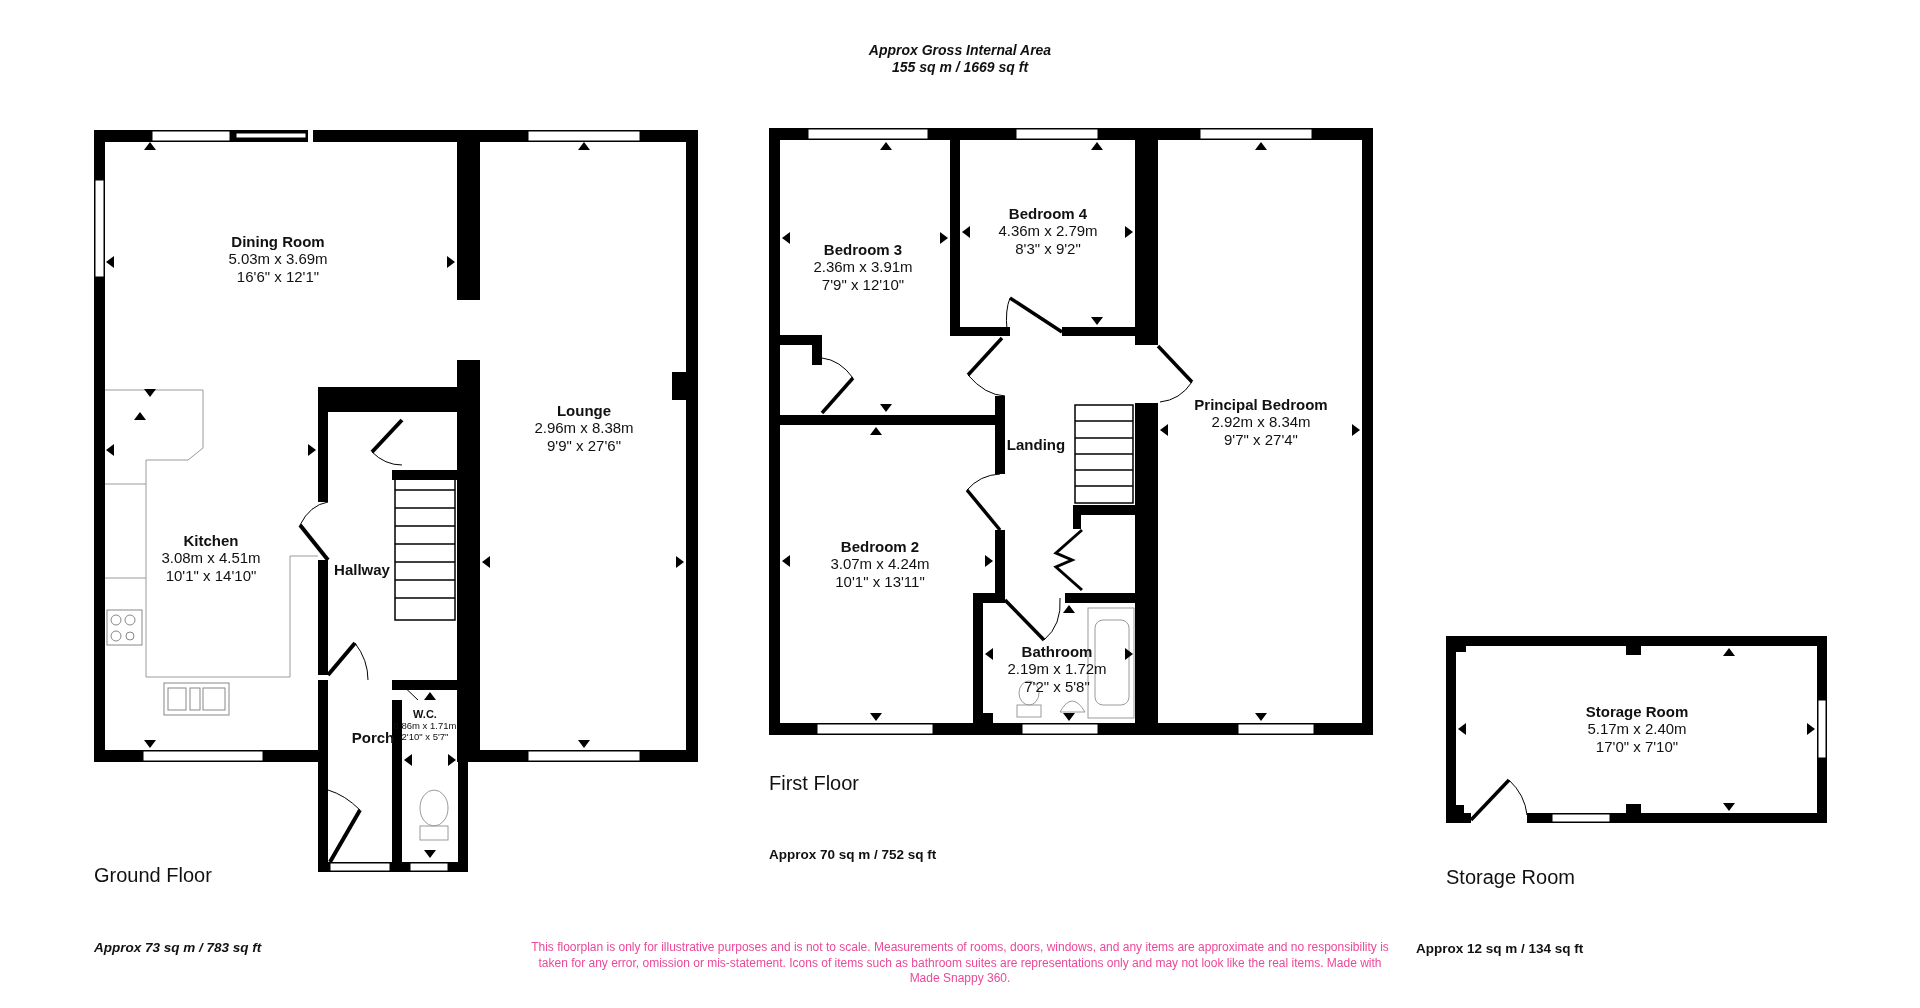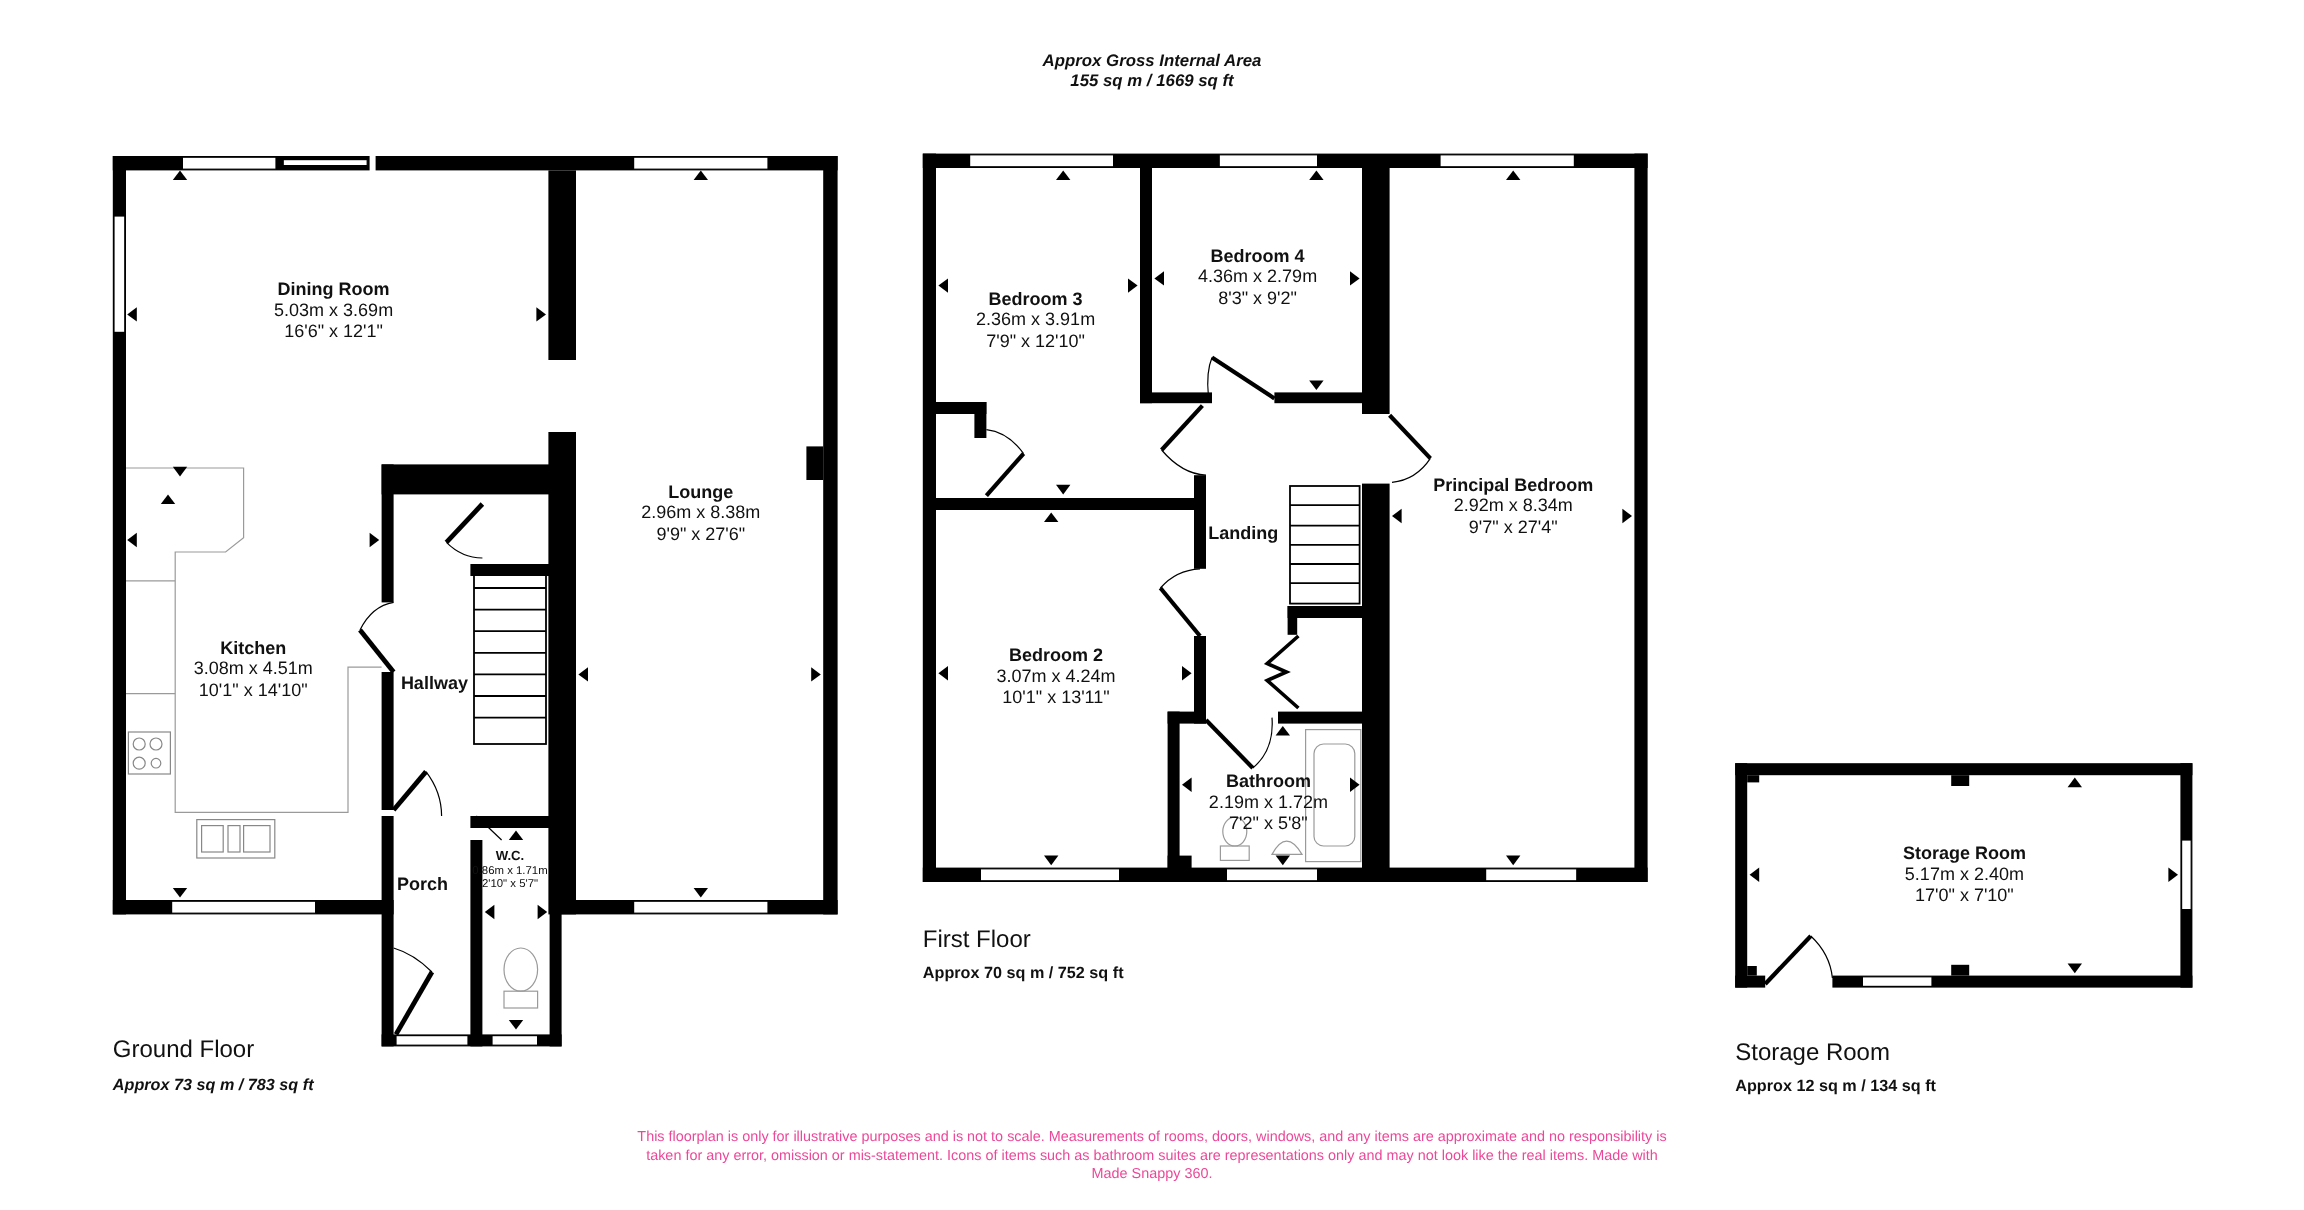--- a/index.html
+++ b/index.html
@@ -4,21 +4,21 @@
 <style>
   html, body { margin:0; padding:0; background:#ffffff; }
   body { width:1920px; height:1008px; position:relative; overflow:hidden; font-family:"Liberation Sans", sans-serif; color:#111; }
   #plan { position:absolute; left:0; top:0; width:1920px; height:1008px; }
   .lbl { position:absolute; text-align:center; line-height:1.15; white-space:nowrap; transform:translateX(-50%); }
   .room-name { font-weight:bold; font-size:15px; }
   .room-dim { font-size:15px; }
   .room-small .room-name { font-size:11px; }
   .room-small .room-dim { font-size:9.5px; }
   .floor-title { position:absolute; font-size:20px; white-space:nowrap; }
-  .floor-area { position:absolute; font-size:13.5px; font-weight:bold; white-space:nowrap; }
+  .floor-area { position:absolute; font-size:13.5px; font-weight:bold; white-space:nowrap;margin-top:44px; }
   .header { position:absolute; left:960px; top:42px; transform:translateX(-50%); text-align:center; font-weight:bold; font-size:14px; line-height:1.2;font-style:italic; }
   .disclaimer { position:absolute; left:960px; top:940px; transform:translateX(-50%); width:860px; text-align:center; font-size:12px; line-height:1.3; color:#ec4899; }
 </style>
 </head>
 <body>
 
 <svg id="plan" viewBox="0 0 1920 1008" xmlns="http://www.w3.org/2000/svg">
   <defs>
     <g id="win-h">
         <rect x="0" y="0" width="1" height="12" fill="#fff"></rect>
@@ -269,21 +269,21 @@
   <div class="room-dim">9'9" x 27'6"</div>
 </div>
 <div class="lbl" style="left:211px; top:532px;">
   <div class="room-name">Kitchen</div>
   <div class="room-dim">3.08m x 4.51m</div>
   <div class="room-dim">10'1" x 14'10"</div>
 </div>
 <div class="lbl" style="left:362px; top:561px;">
   <div class="room-name">Hallway</div>
 </div>
-<div class="lbl" style="left:352px; top:729px;">
+<div class="lbl" style="left:373px; top:729px;">
   <div class="room-name">Porch</div>
 </div>
 <div class="lbl room-small" style="left:425px; top:708px;">
   <div class="room-name">W.C.</div>
   <div class="room-dim">0.86m x 1.71m</div>
   <div class="room-dim">2'10" x 5'7"</div>
 </div>
 
 <div class="lbl" style="left:863px; top:241px;">
   <div class="room-name">Bedroom 3</div>
@@ -320,15 +320,15 @@
   <div class="room-dim">17'0" x 7'10"</div>
 </div>
 
 <div class="floor-title" style="left:94px; top:864px;">Ground Floor</div>
 <div class="floor-area" style="left:94px; top:896px;font-style:italic;">Approx 73 sq m / 783 sq ft</div>
 
 <div class="floor-title" style="left:769px; top:772px;">First Floor</div>
 <div class="floor-area" style="left:769px; top:803px;">Approx 70 sq m / 752 sq ft</div>
 
 <div class="floor-title" style="left:1446px; top:866px;">Storage Room</div>
-<div class="floor-area" style="left:1446px; top:897px;text-align:right;">Approx 12 sq m / 134 sq ft</div>
+<div class="floor-area" style="left:1416px; top:897px;text-align:right;">Approx 12 sq m / 134 sq ft</div>
 
 <div class="disclaimer">This floorplan is only for illustrative purposes and is not to scale. Measurements of rooms, doors, windows, and any items are approximate and no responsibility is taken for any error, omission or mis-statement. Icons of items such as bathroom suites are representations only and may not look like the real items. Made with Made Snappy 360.</div>
 
 </body></html>

